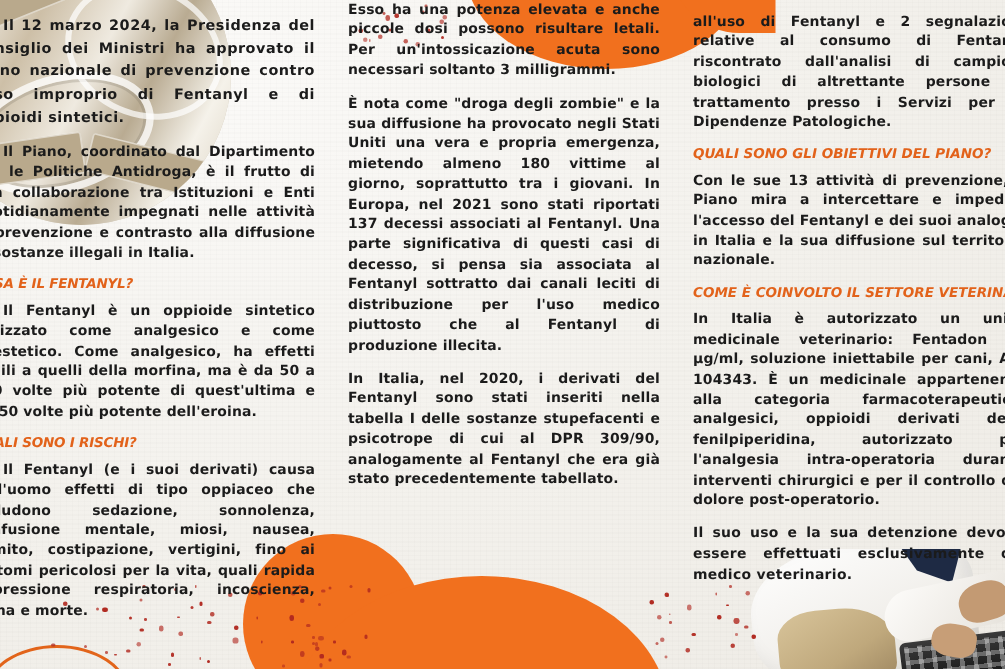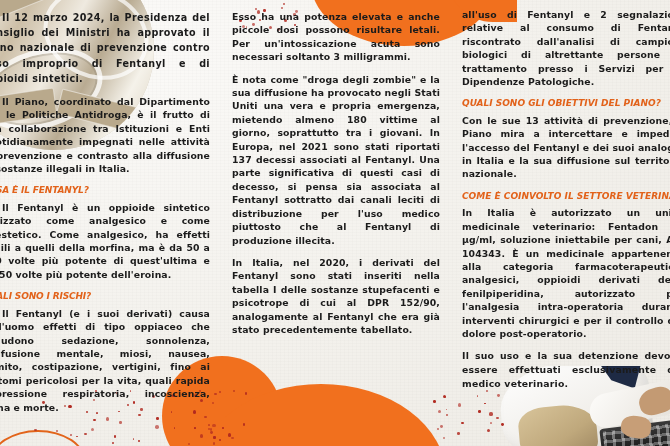--- a/index.html
+++ b/index.html
@@ -174,21 +174,21 @@
   .col{
     position:absolute;top:0;
     font-size:9.3px;
     line-height:13.4px;
     color:#1b1b1b;
     text-align:justify;
     font-weight:700;
     letter-spacing:.1px;
   }
   .col-1{left:-18px;width:228px;padding-top:10px;}
-  .col-2{left:232px;width:208px;padding-top:10px;}
+  .col-2{left:232px;width:208px;}
   .col-3{left:462px;width:222px;padding-top:8px;}
 
   .para{margin:0 0 9px 0;text-align:justify;}
   .para.indent{text-indent:20px;}
   .para.lead{
     font-weight:700;
     font-size:9.6px;
     line-height:15.2px;
     letter-spacing:.35px;
   }
@@ -345,21 +345,21 @@
       <p class="para indent">Il Piano, coordinato dal Dipartimento per le Politiche Antidroga, è il frutto di una collaborazione tra Istituzioni e Enti quotidianamente impegnati nelle attività di prevenzione e contrasto alla diffusione di sostanze illegali in Italia.</p>
       <div class="heading">COSA È IL FENTANYL?</div>
       <p class="para indent">Il Fentanyl è un oppioide sintetico utilizzato come analgesico e come anestetico. Come analgesico, ha effetti simili a quelli della morfina, ma è da 50 a 100 volte più potente di quest'ultima e 30-50 volte più potente dell'eroina.</p>
       <div class="heading">QUALI SONO I RISCHI?</div>
       <p class="para indent">Il Fentanyl (e i suoi derivati) causa nell'uomo effetti di tipo oppiaceo che includono sedazione, sonnolenza, confusione mentale, miosi, nausea, vomito, costipazione, vertigini, fino ai sintomi pericolosi per la vita, quali rapida depressione respiratoria, incoscienza, coma e morte.</p>
     </div>
 
     <div class="col col-2">
       <p class="para">Esso ha una potenza elevata e anche piccole dosi possono risultare letali. Per un'intossicazione acuta sono necessari soltanto 3 milligrammi.</p>
       <p class="para">È nota come "droga degli zombie" e la sua diffusione ha provocato negli Stati Uniti una vera e propria emergenza, mietendo almeno 180 vittime al giorno, soprattutto tra i giovani. In Europa, nel 2021 sono stati riportati 137 decessi associati al Fentanyl. Una parte significativa di questi casi di decesso, si pensa sia associata al Fentanyl sottratto dai canali leciti di distribuzione per l'uso medico piuttosto che al Fentanyl di produzione illecita.</p>
-      <p class="para">In Italia, nel 2020, i derivati del Fentanyl sono stati inseriti nella tabella I delle sostanze stupefacenti e psicotrope di cui al DPR 152/90, analogamente al Fentanyl che era già stato precedentemente tabellato.</p>
+      <p class="para">In Italia, nel 2020, i derivati del Fentanyl sono stati inseriti nella tabella I delle sostanze stupefacenti e psicotrope di cui al DPR 309/90, analogamente al Fentanyl che era già stato precedentemente tabellato.</p>
     </div>
 
     <div class="col col-3">
       <p class="para">all'uso di Fentanyl e 2 segnalazioni relative al consumo di Fentanyl riscontrato dall'analisi di campioni biologici di altrettante persone in trattamento presso i Servizi per le Dipendenze Patologiche.</p>
       <div class="heading tight">QUALI SONO GLI OBIETTIVI DEL PIANO?</div>
       <p class="para">Con le sue 13 attività di prevenzione, il Piano mira a intercettare e impedire l'accesso del Fentanyl e dei suoi analoghi in Italia e la sua diffusione sul territorio nazionale.</p>
       <div class="heading tight">COME È COINVOLTO IL SETTORE VETERINARIO?</div>
       <p class="para">In Italia è autorizzato un unico medicinale veterinario: Fentadon 50 µg/ml, soluzione iniettabile per cani, AIC 104343. È un medicinale appartenente alla categoria farmacoterapeutica: analgesici, oppioidi derivati della fenilpiperidina, autorizzato per l'analgesia intra-operatoria durante interventi chirurgici e per il controllo del dolore post-operatorio.</p>
       <p class="para closing">Il suo uso e la sua detenzione devono essere effettuati esclusivamente dal medico veterinario.</p>
     </div>

